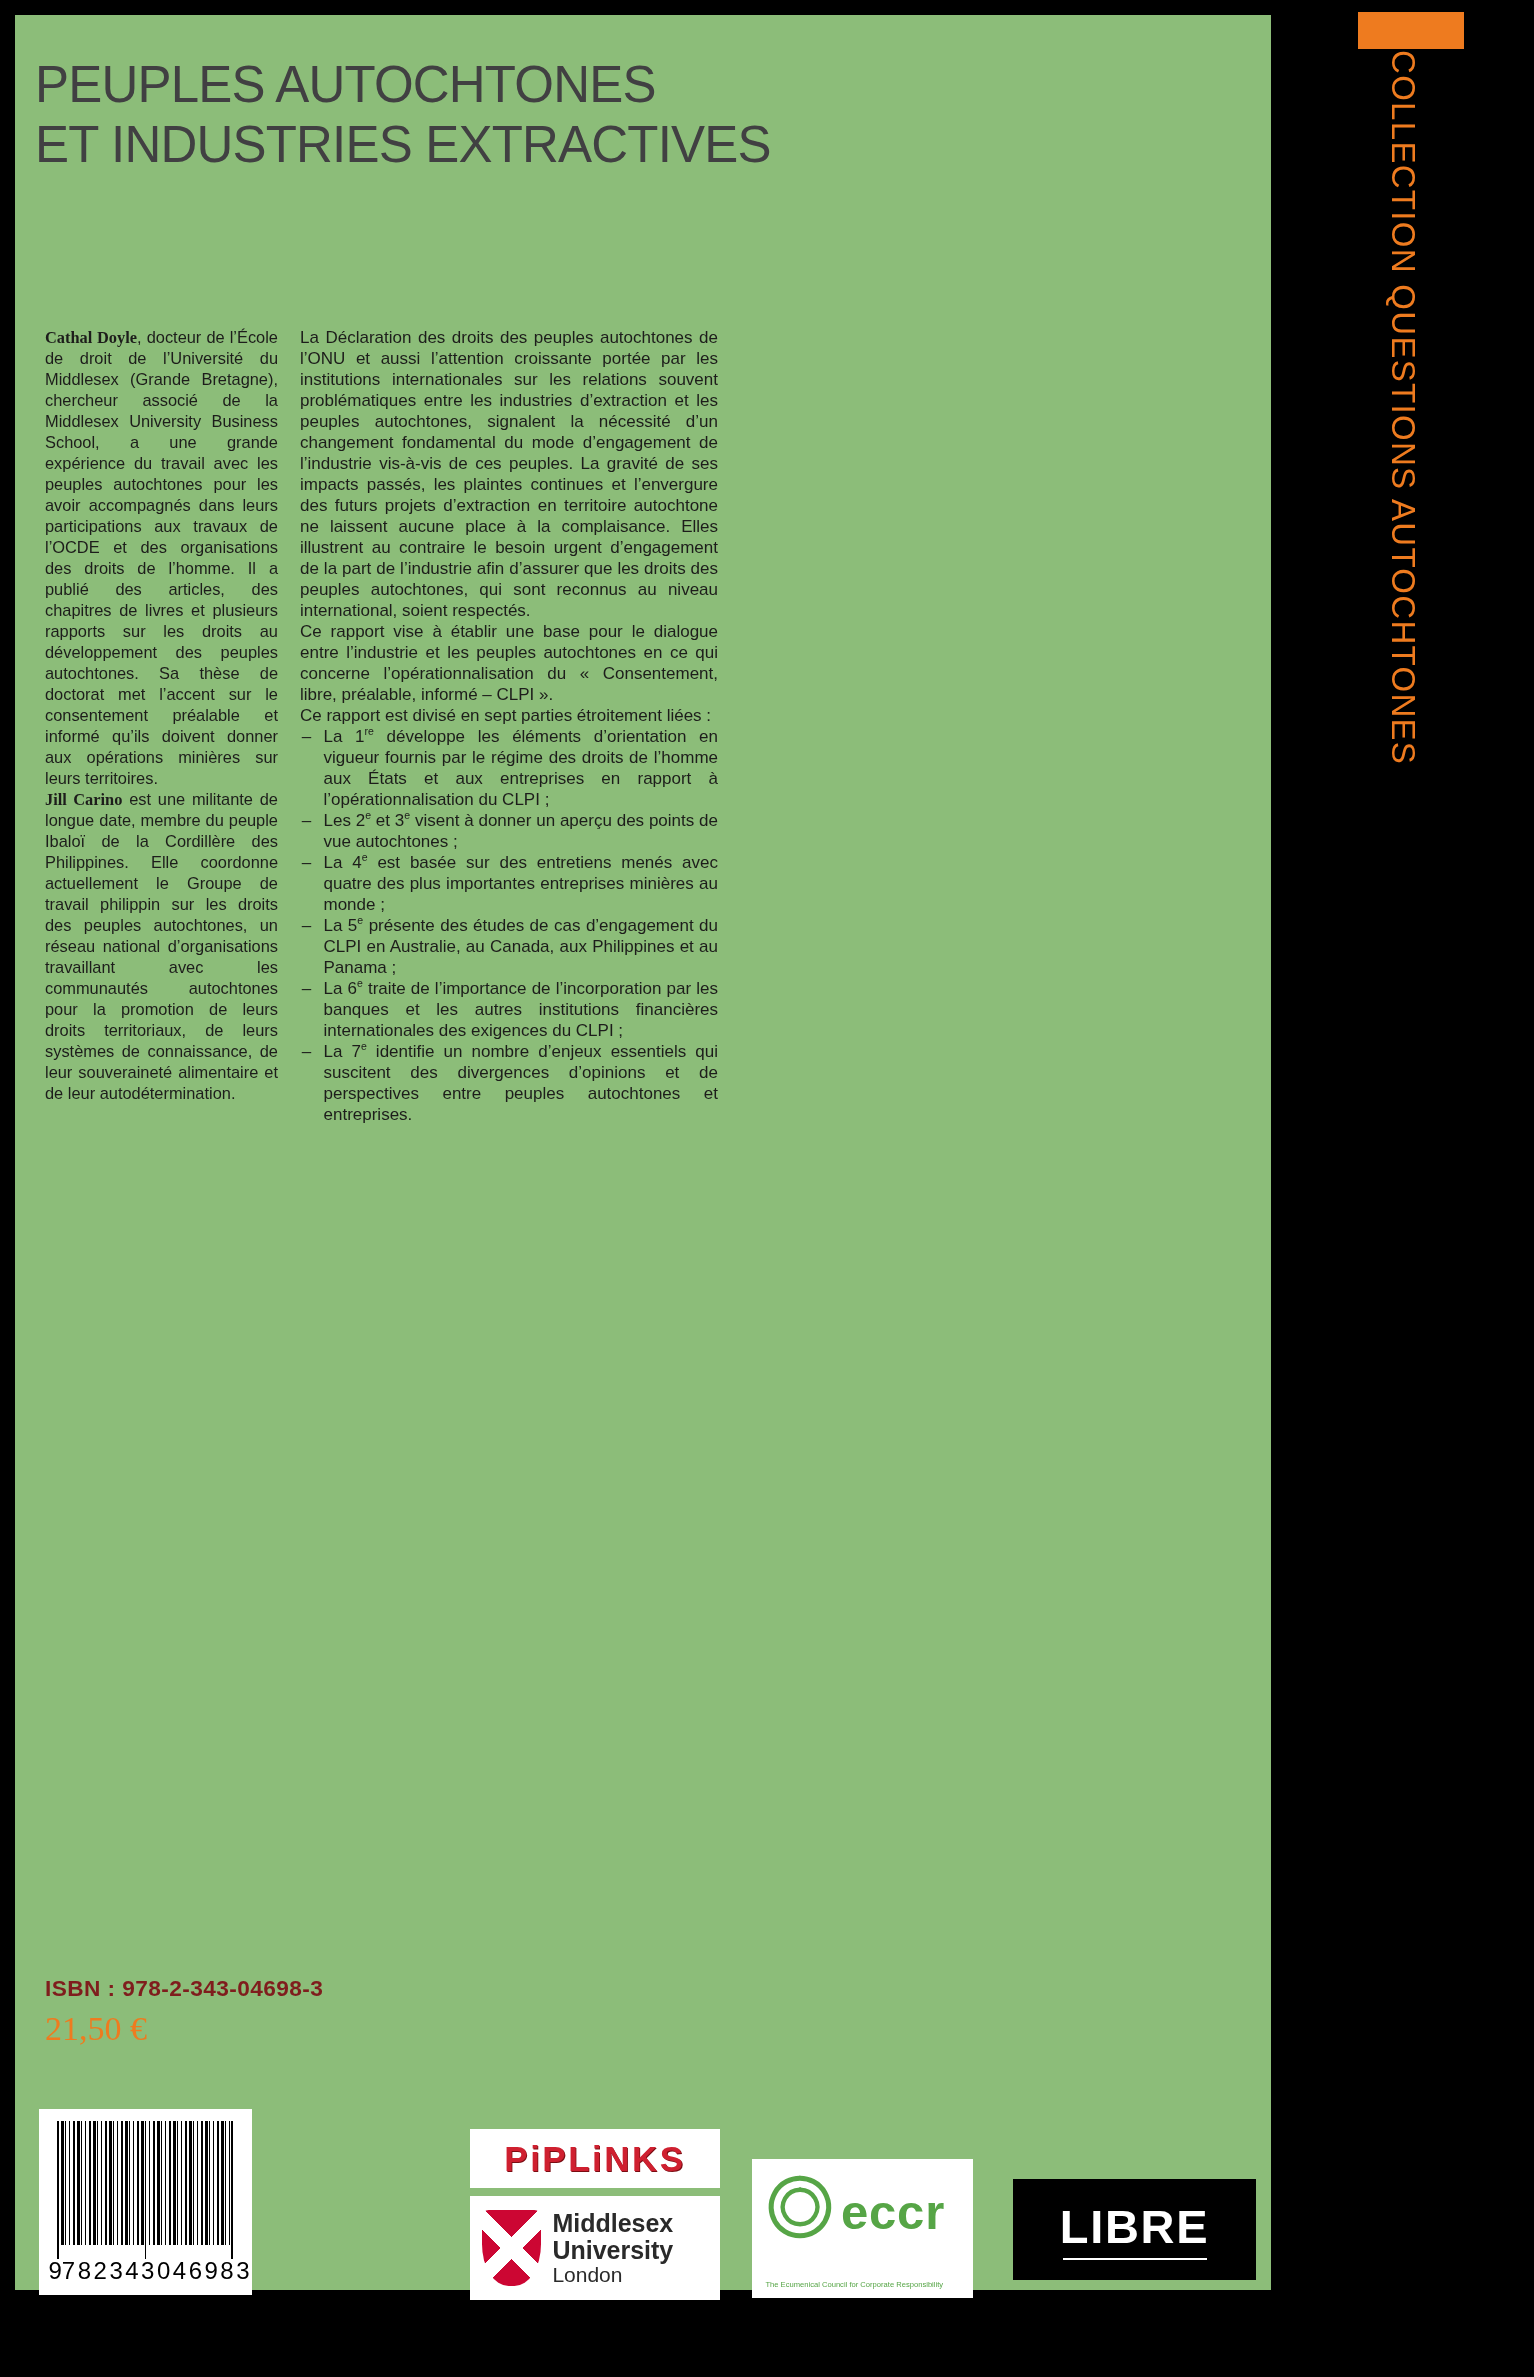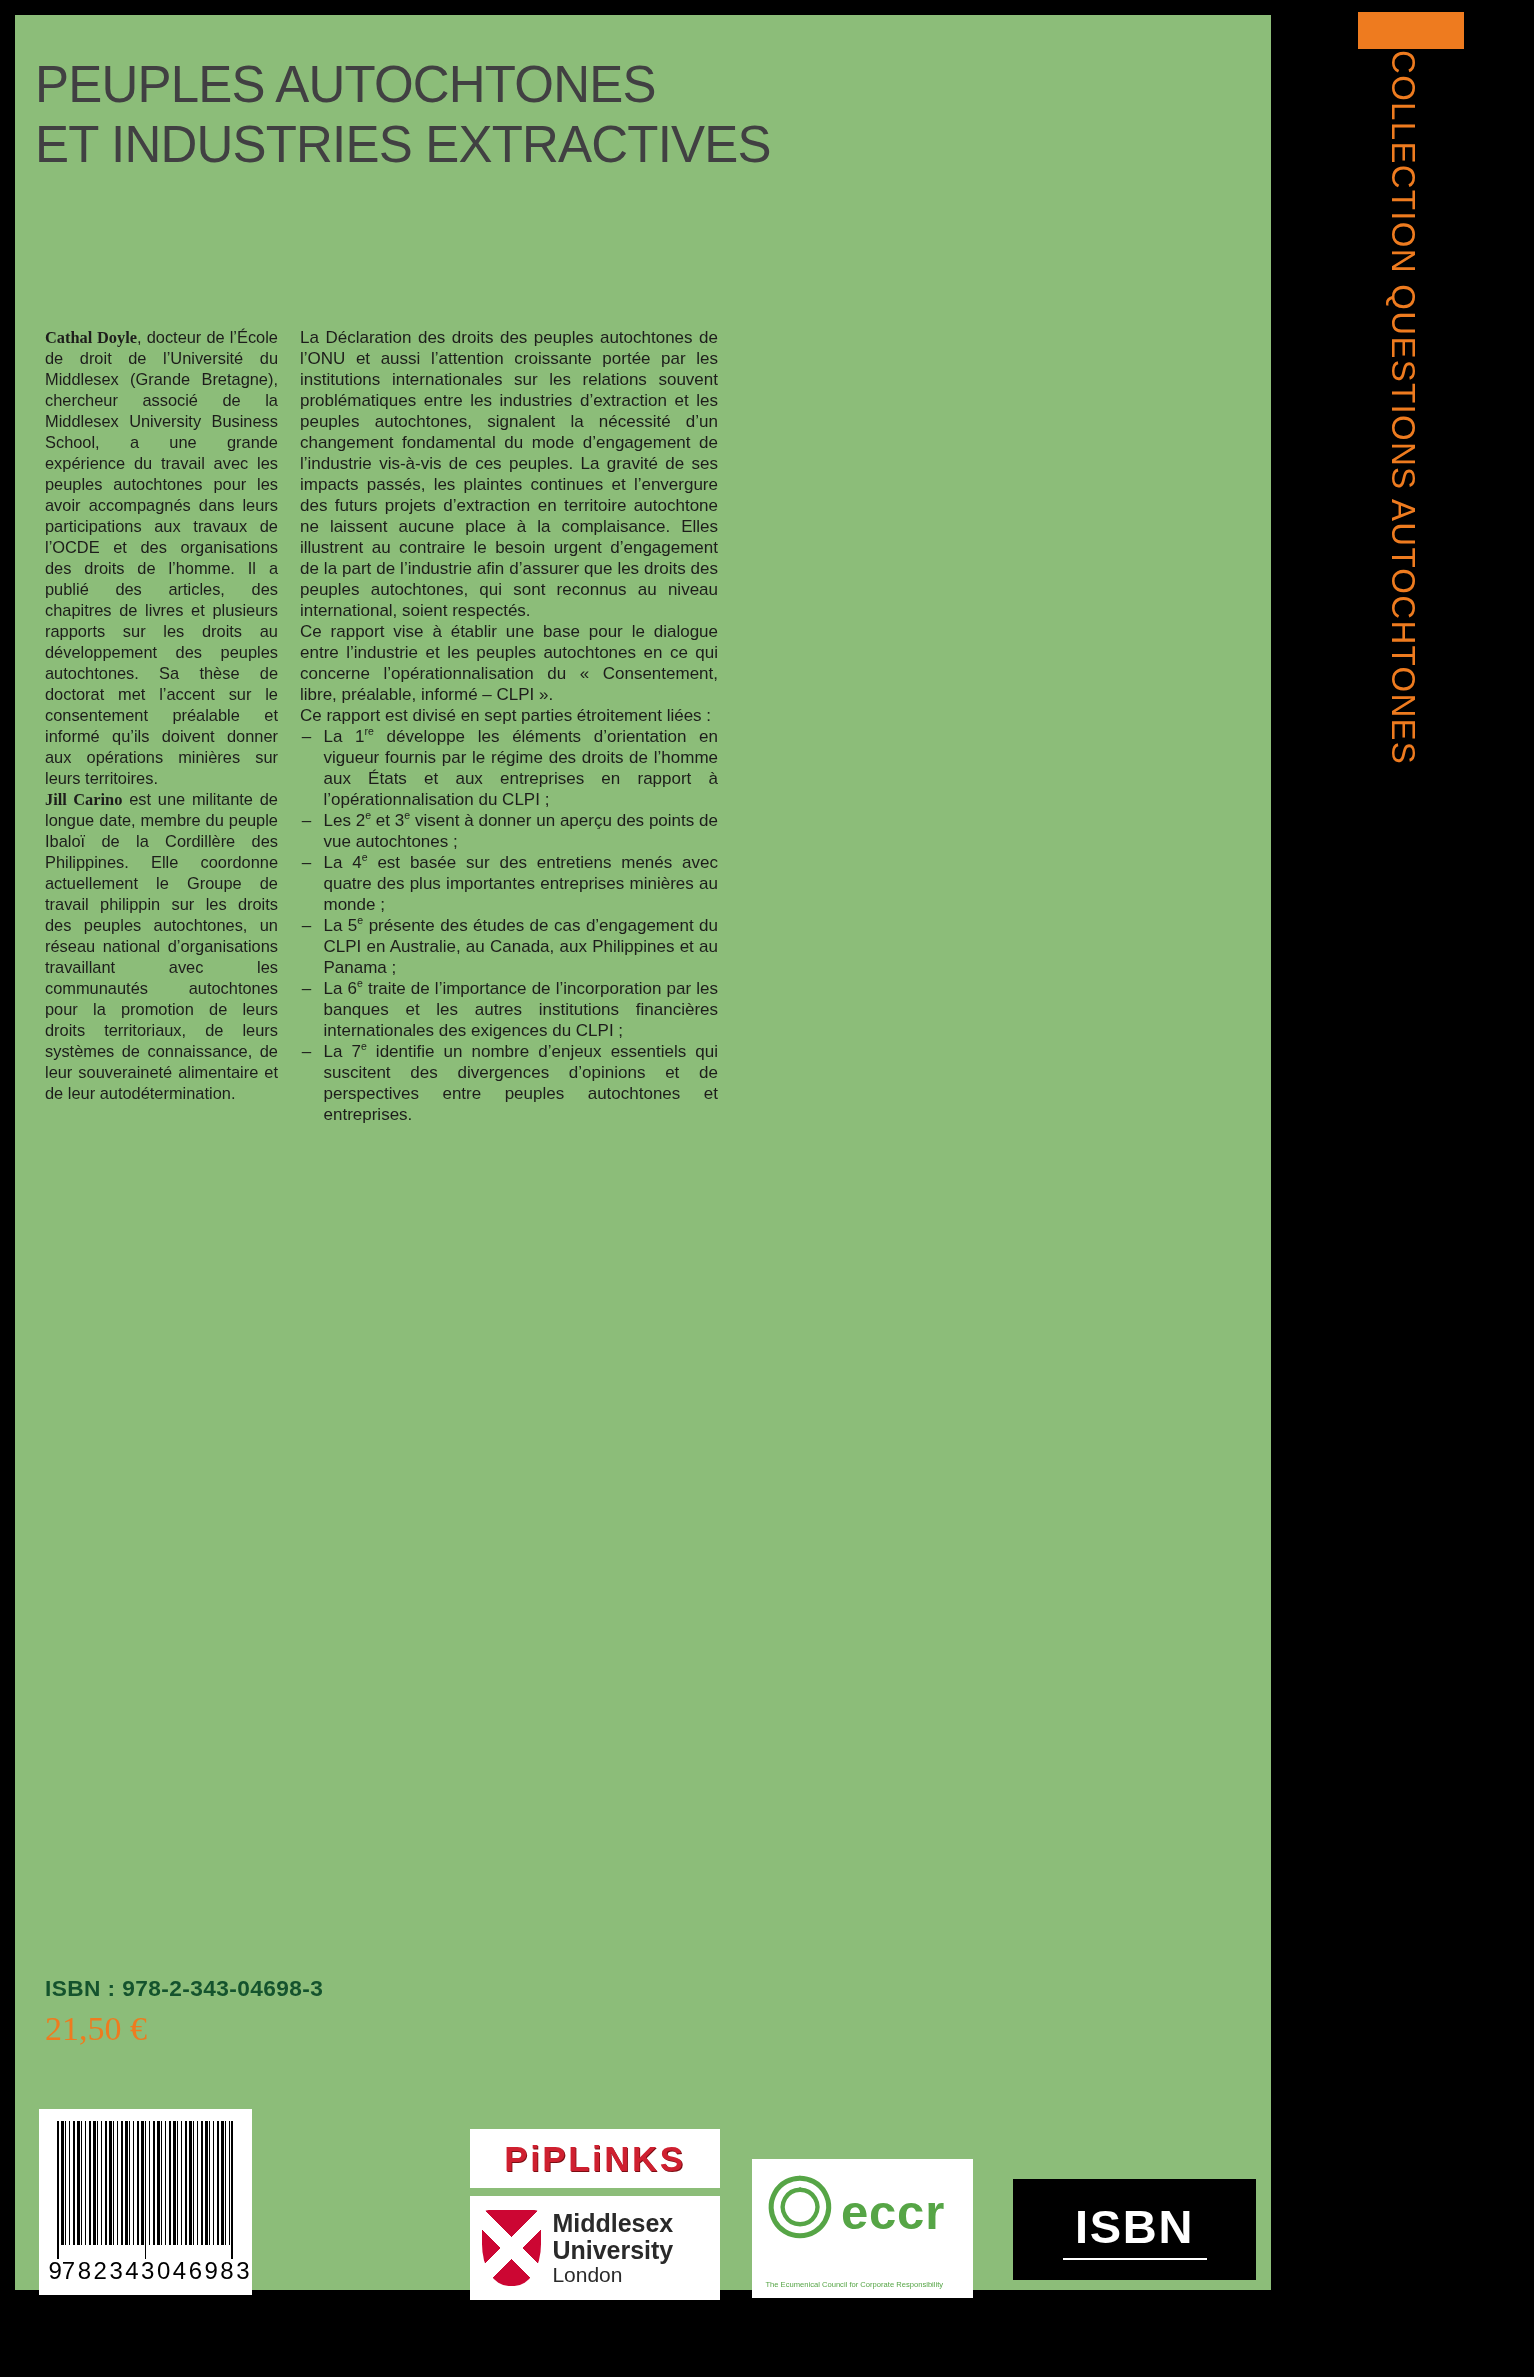--- a/index.html
+++ b/index.html
@@ -28,21 +28,21 @@
   .col-left{width:233px;font-size:16.4px;line-height:21px;text-align:justify;}
   .col-right{flex:1;font-size:17px;line-height:21px;text-align:justify;}
   .col-left p,.col-right p{margin:0;}
   .bio2{margin-top:22px;}
   .bio-name{font-weight:bold;font-family:Liberation Serif, serif;}
   .parts-list{list-style:none;margin:0;padding:0;}
   .parts-list li{position:relative;padding-left:23.5px;}
   .parts-list .dash{position:absolute;left:1.7px;}
   sup{font-size:62%;line-height:0;vertical-align:super;}
   
-  .isbn{position:absolute;left:30px;top:1960px;font-size:22.7px;font-weight:bold;color:#14532d;letter-spacing:0.4px;}
+  .isbn{position:absolute;left:30px;top:1960px;font-size:22.7px;font-weight:bold;color:#7f1d1d;letter-spacing:0.4px;}
   .price{position:absolute;left:30px;top:1995px;font-family:"Liberation Serif",serif;font-size:34px;color:var(--accent-orange);}
   .barcode{position:absolute;left:23.5px;top:2094px;width:213px;height:186px;background:#fff;}
   .bars{position:absolute;left:18.5px;right:18.5px;top:11.7px;height:124px;
     background:repeating-linear-gradient(90deg,#000 0 1.7px,#fff 1.7px 4.2px,#000 4.2px 6.7px,#fff 6.7px 8.4px,#000 8.4px 9.2px,#fff 9.2px 11.7px,#000 11.7px 13.4px,#fff 13.4px 16px);}
   .guard{position:absolute;top:11.7px;width:1.7px;height:138px;background:#000;}
   .guard.g1{left:18.5px;}.guard.g2{left:106px;}.guard.g3{right:18.5px;}
   .bc-digits{position:absolute;left:0;right:0;top:148px;display:flex;justify-content:space-between;padding:0 10px;font-size:24px;color:#000;}
   .bc-digits .grp{letter-spacing:2.5px;}
   .logo-box{position:absolute;background:#fff;}
   .logo-piplinks{left:455px;top:2114px;width:250px;height:59px;display:flex;align-items:center;justify-content:center;}
@@ -125,21 +125,21 @@
     <div class="logo-box logo-eccr">
       <svg class="eccr-swirl" width="72" height="72" viewBox="0 0 100 100">
         <path d="M50 10 a40 40 0 1 1 -0.2 0" fill="none" stroke="#56a546" stroke-width="7" stroke-linecap="round"></path>
         <path d="M50 26 a24 24 0 1 0 0.2 0" fill="none" stroke="#56a546" stroke-width="6" stroke-linecap="round"></path>
       </svg>
       <span class="eccr-name">eccr</span>
       <div class="eccr-caption">The Ecumenical Council for Corporate Responsibility</div>
     </div>
 
     <div class="logo-box logo-gitpa">
-      <span class="gitpa-text">ISBN</span>
+      <span class="gitpa-text">LIBRE</span>
       <div class="gitpa-rule"></div>
     </div>
 
   </div>
 
   <div class="spine">
     <div class="spine-square"></div>
     <div class="spine-text-wrap">
       <span class="spine-text">COLLECTION QUESTIONS AUTOCHTONES</span>
     </div>

